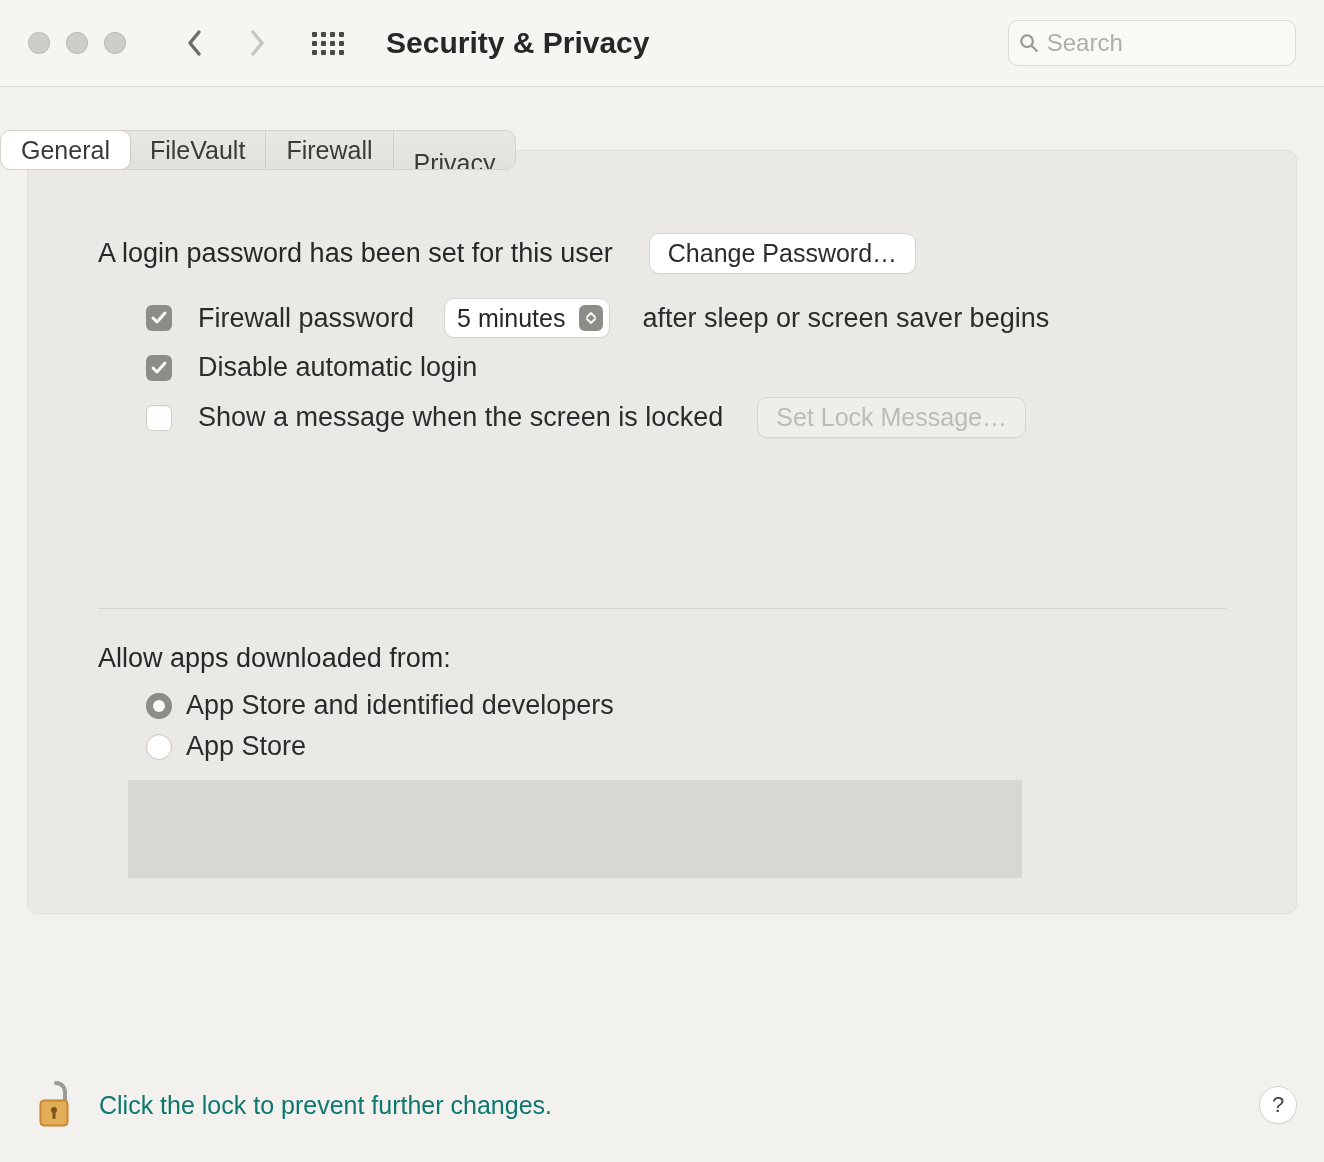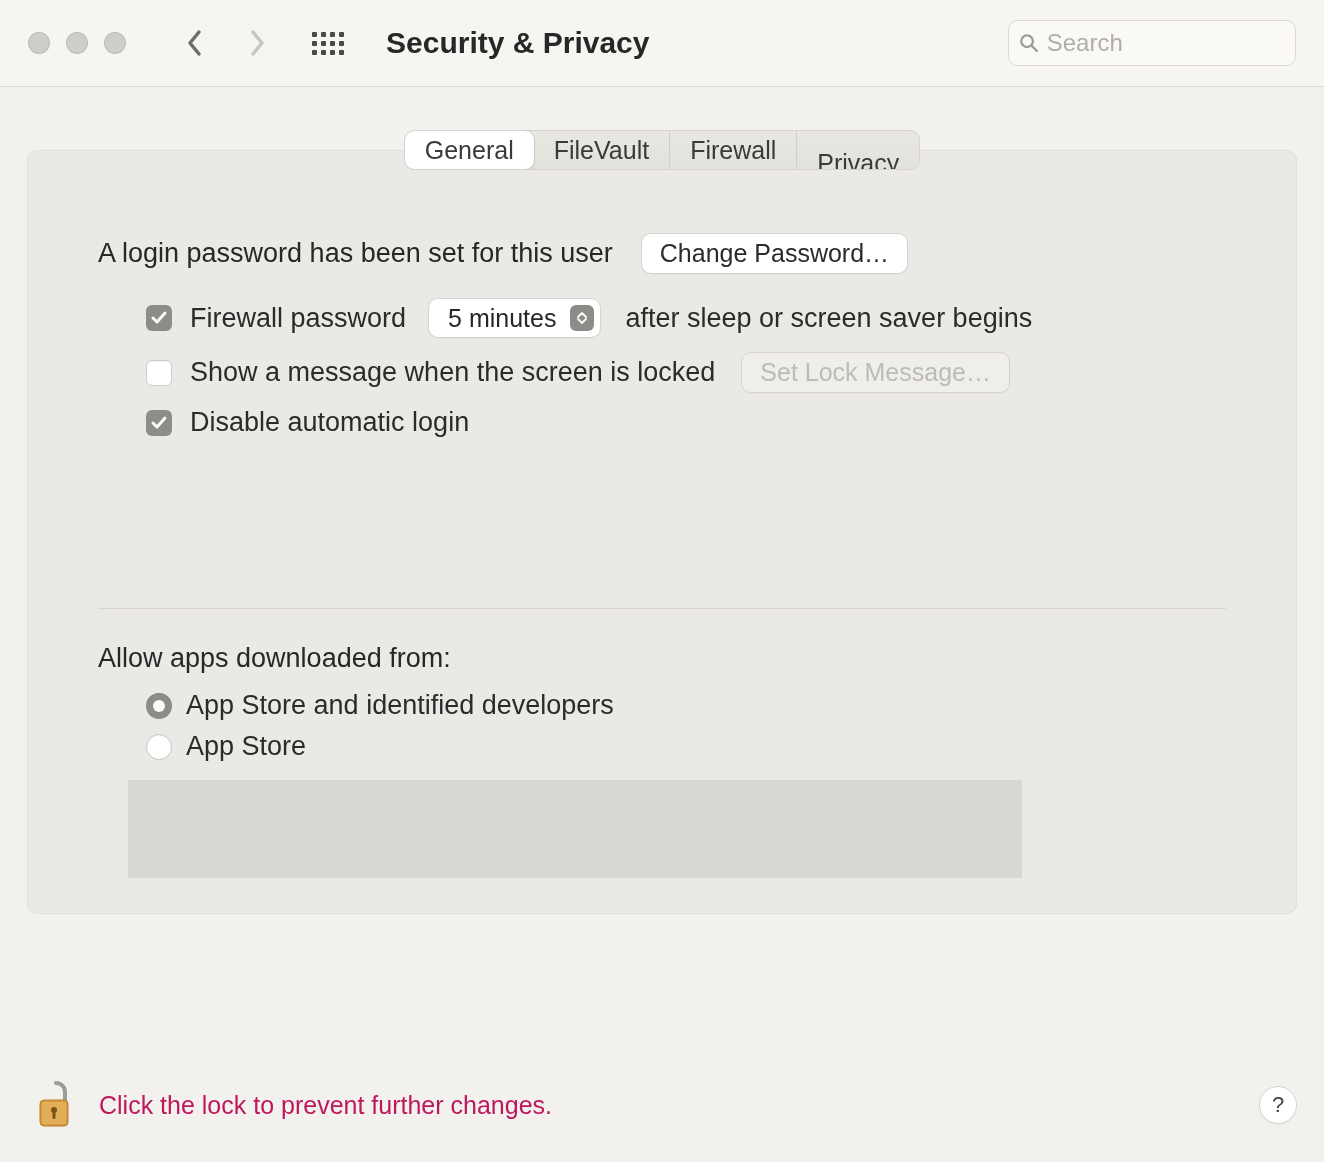--- a/index.html
+++ b/index.html
@@ -52,21 +52,21 @@
     display:flex; align-items:center; padding: 0 10px; gap:8px;
   }
   .search-wrap svg { color:#9c9a95; }
   .search-input {
     border:none; outline:none; background:transparent;
     font-size: 24px; color:#2b2b2b; width:100%;
   }
   .search-input::placeholder { color:#b0aea9; }
 
   
-  .tabs-row { position:absolute; top:130px; left:0; right:0; display:flex; justify-content:center; z-index:5;}
+  .tabs-row { position:absolute; top:130px; left:0; right:0; display:flex; z-index:5;}
   .segmented {
     display:flex; border:1px solid #d6d3cd; border-radius:10px; overflow:hidden;
     background: linear-gradient(#e9e7e2, #e3e1dc);
     height: 40px;
   }
   .segmented .seg {
     padding: 0 20px; display:flex; align-items:center;
     border-right:1px solid #d1cfc9;
     font-size:25px; color:#3a3a3a;
   }
@@ -80,21 +80,21 @@
 
   
   .panel {
     position:absolute; top:150px; left:27px; right:27px; bottom:248px;
     background:#ebe9e5;
     border-radius:10px;
     border:1px solid #e1dfdb;
     padding: 70px 70px 30px 70px;
   }
 
-  .row { display:flex; align-items:center; gap:18px; margin-bottom: 14px; }
+  .row { display:flex; align-items:center; gap:26px; margin-bottom: 14px; }
   .row.first { margin-top:12px; }
   .login-text { font-size:27px; color:#272727; }
 
   .mac-btn {
     background:#fff; border:1px solid #d7d4ce; border-radius:10px;
     padding: 5px 18px; font-size:25px; color:#2b2b2b;
     box-shadow: 0 1px 1px rgba(0,0,0,.03);
     cursor: default;
   }
   .mac-btn.disabled { color:#bdbbb6; background:#f0eee9; }
@@ -103,21 +103,21 @@
     width:26px; height:26px; border-radius:6px; display:inline-flex;
     align-items:center; justify-content:center; flex:none;
   }
   .checkbox.checked { background:#8e8c88; }
   .checkbox.checked svg { color:#fcfbf9; }
   .checkbox.unchecked { background:#fff; border:1px solid #cfccc6; box-shadow: inset 0 1px 1px rgba(0,0,0,.05);}
   .checklabel { font-size:27px; color:#2b2b2b; }
 
   .select {
     height:40px; background:#fff; border:1px solid #d7d4ce; border-radius:10px;
-    display:flex; align-items:center; padding: 0 6px 0 19px; font-size:25px; gap:14px;
+    display:flex; align-items:center; padding: 0 6px 0 12px; font-size:25px; gap:14px;
     box-shadow: 0 1px 1px rgba(0,0,0,.03);
     margin-left:4px;
   }
   .select .caret {
     width:24px; height:26px; background:#8e8c88; border-radius:6px;
     display:flex; flex-direction:column; align-items:center; justify-content:center;
   }
   .select .caret svg { color:#fbfaf7; display:block; }
 
   .indent { padding-left:48px; }
@@ -141,21 +141,21 @@
 
   
   .footer {
     position:absolute; left:27px; right:27px; bottom:22px; height:70px;
     display:flex; align-items:center; gap:14px;
   }
   .lock-box {
     width:58px; height:58px; border-radius:10px;
     display:flex; align-items:center; justify-content:center;
   }
-  .footer-text { font-size:25px; color:#be185d; flex:1;}
+  .footer-text { font-size:25px; color:#0f766e; flex:1;}
   .helpbtn {
     width:38px; height:38px; border-radius:50%; background:#fff;
     border:1px solid #d7d4ce; display:flex; align-items:center; justify-content:center;
     font-size:22px; color:#444; box-shadow: 0 1px 1px rgba(0,0,0,.04);
   }
 </style>
 </head>
 <body>
 
 <div class="toolbar">
@@ -240,32 +240,32 @@
           </svg>
         <svg width="10" height="6" viewBox="0 0 10 6">
             <path d="M1 1 L5 5 L9 1" stroke="currentColor" stroke-width="1.8" fill="none" stroke-linecap="round" stroke-linejoin="round"></path>
           </svg>
       </span>
     </div>
     <span class="checklabel" style="margin-left:6px;">after sleep or screen saver begins</span>
   </div>
 
   <div class="row indent">
+    <span class="checkbox checked">
+      <svg width="18" height="18" viewBox="0 0 18 18">
+          <path d="M3 9 L7 13 L15 4" stroke="currentColor" stroke-width="3" fill="none" stroke-linecap="round" stroke-linejoin="round"></path>
+        </svg>
+    </span>
+    <span class="checklabel">Disable automatic login</span>
+  </div>
+
+  <div class="row indent">
     <span class="checkbox unchecked"></span>
     <span class="checklabel">Show a message when the screen is locked</span>
     <button class="mac-btn disabled" style="margin-left:8px;">Set Lock Message…</button>
-  </div>
-
-  <div class="row indent">
-    <span class="checkbox checked">
-      <svg width="18" height="18" viewBox="0 0 18 18">
-          <path d="M3 9 L7 13 L15 4" stroke="currentColor" stroke-width="3" fill="none" stroke-linecap="round" stroke-linejoin="round"></path>
-        </svg>
-    </span>
-    <span class="checklabel">Disable automatic login</span>
   </div>
 
   <div class="divider" style="margin-top:170px;"></div>
 
   <div class="section-title">Allow apps downloaded from:</div>
 
   <div class="radio-row">
     <span class="radio sel"></span>
     <span class="checklabel">App Store and identified developers</span>
   </div>

